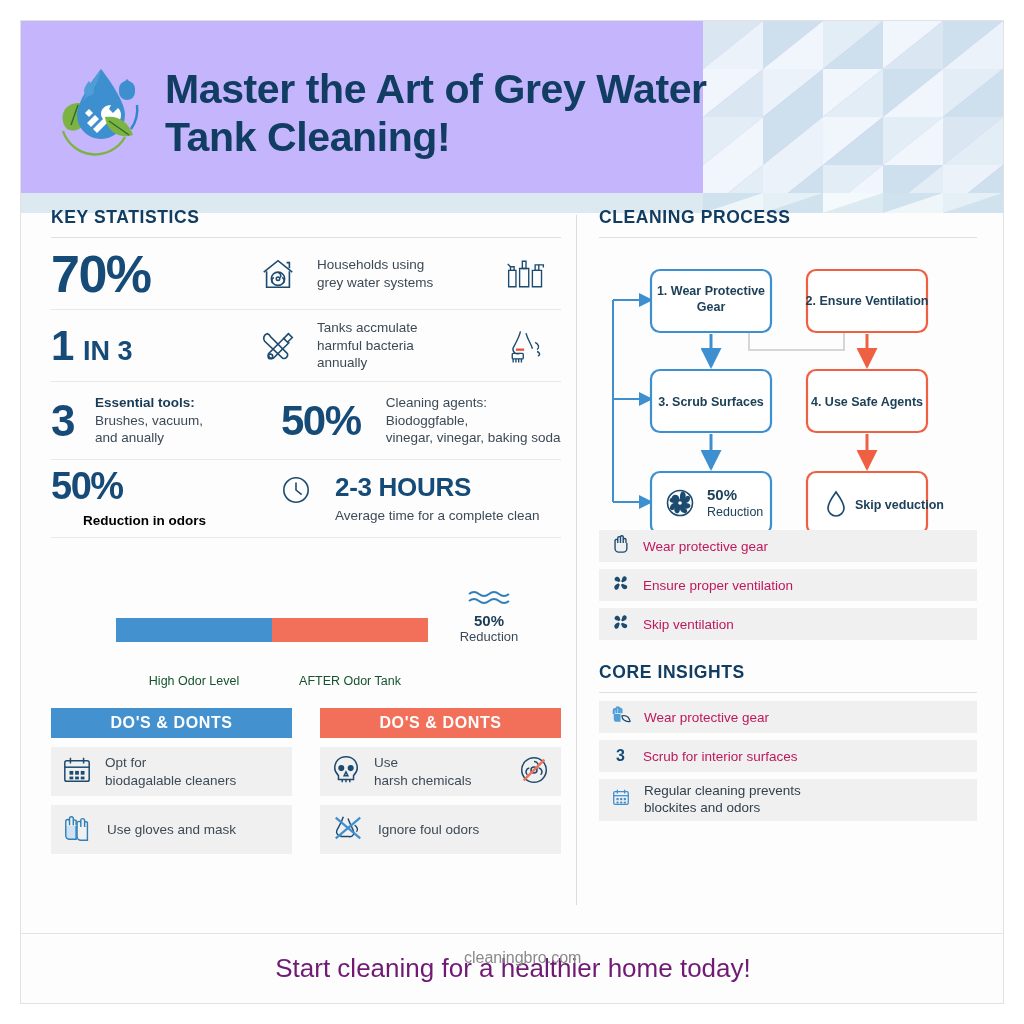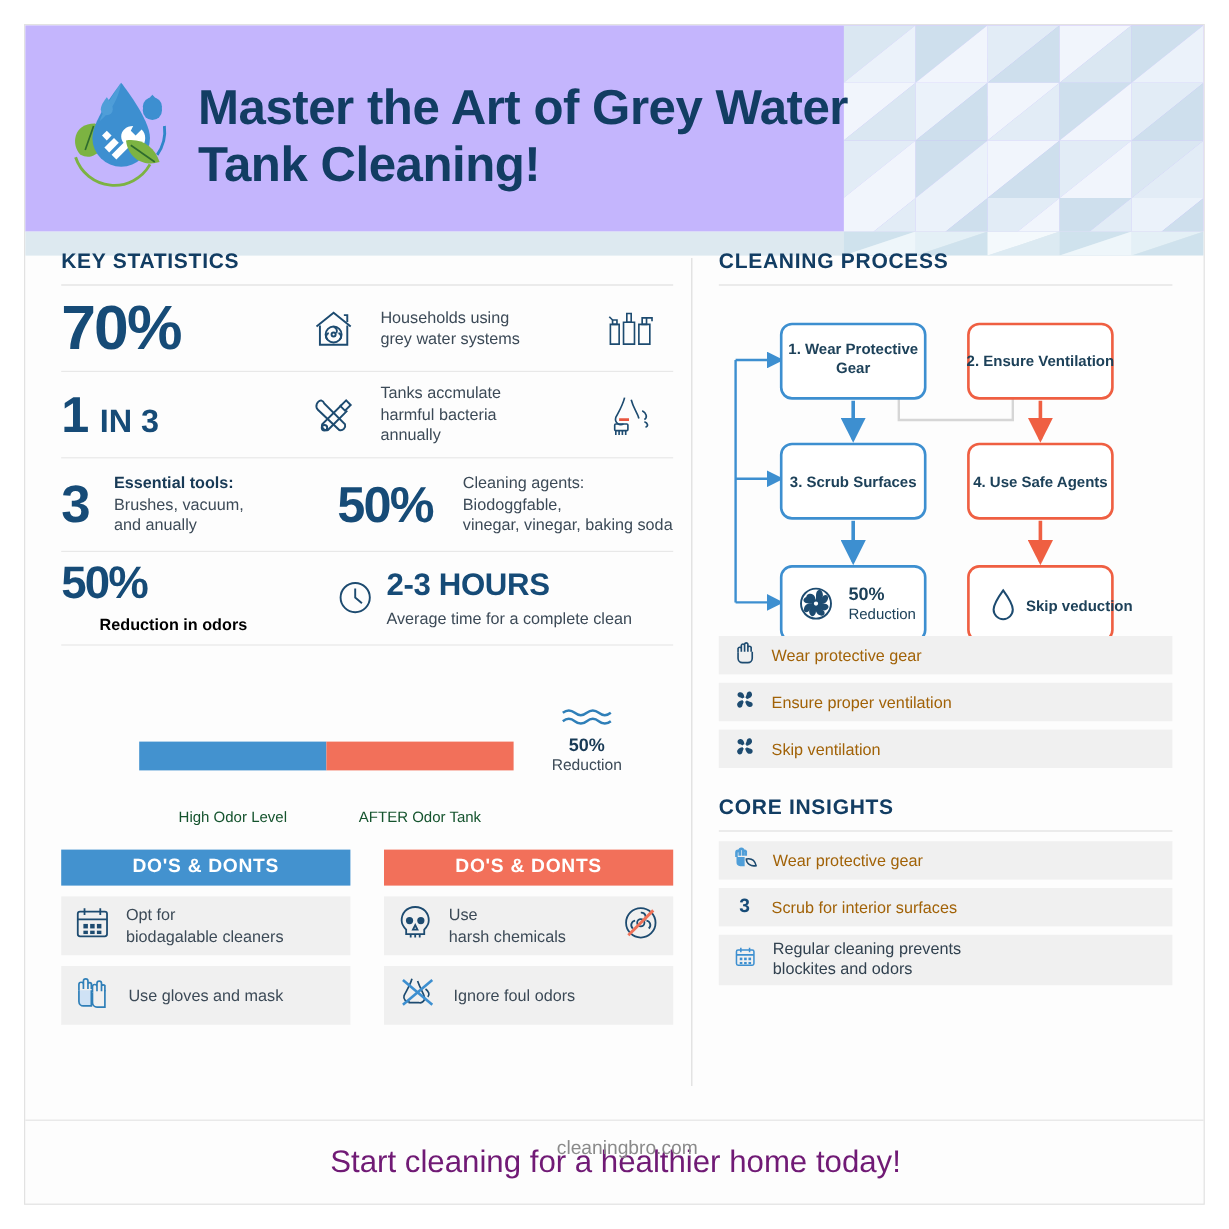--- a/index.html
+++ b/index.html
@@ -141,21 +141,21 @@
     display:flex; align-items:center; padding: 4px 10px; gap:12px;
   }
   .dd-item .t { font-size:13.5px; color:#3c4a57; line-height:1.3; flex:1; }
 
   
   .flow { position:relative; margin-top:22px; height:270px; }
 
   
   .chk { background:#f0f0f0; height:32px; display:flex; align-items:center;
          gap:13px; padding-left:12px; margin-bottom:7px; }
-  .chk .t { font-size:13.5px; color:#a16207; }
+  .chk .t { font-size:13.5px; color:#be185d; }
   .chk.tall { height:42px; }
   .chk .t2 { font-size:13.5px; color:#31414f; line-height:1.25; }
 
   .insight-title { margin-top:22px; }
 
   
   .footer {
     position:absolute; left:0; bottom:0; width:984px; height:70px;
     border-top:1px solid #e4e4e4;
     display:flex; align-items:center; justify-content:center;
@@ -341,21 +341,21 @@
           <div class="stat-text" style="white-space:pre-line">Cleaning agents: Biodoggfable,
 vinegar, vinegar, baking soda</div>
         </div>
       </div>
 
       <div class="r4">
         <div style="width:230px">
           <div class="big-num" style="font-size:38px">50%</div>
           <div class="stat-text" style="font-weight:700;color:#000000;margin-top:7px;margin-left:32px">Reduction in odors</div>
         </div>
-        <div style="flex:1;display:flex;align-items:center;gap:11px">
+        <div style="flex:1;display:flex;align-items:flex-start;gap:24px">
           <div class="ico" style="margin-top:3px">
             <svg width="30" height="30" viewBox="0 0 32 32" fill="none" stroke="#1d4b70" stroke-width="1.7">
               <circle cx="16" cy="16" r="13"></circle>
                 <path d="M16 8 v8 l6 5"></path>
             </svg>
           </div>
           <div>
             <div style="font-size:26px;font-weight:700;color:#164b77;letter-spacing:-.3px">2-3 HOURS</div>
             <div class="stat-text" style="margin-top:4px">Average time for a complete clean</div>
           </div>

